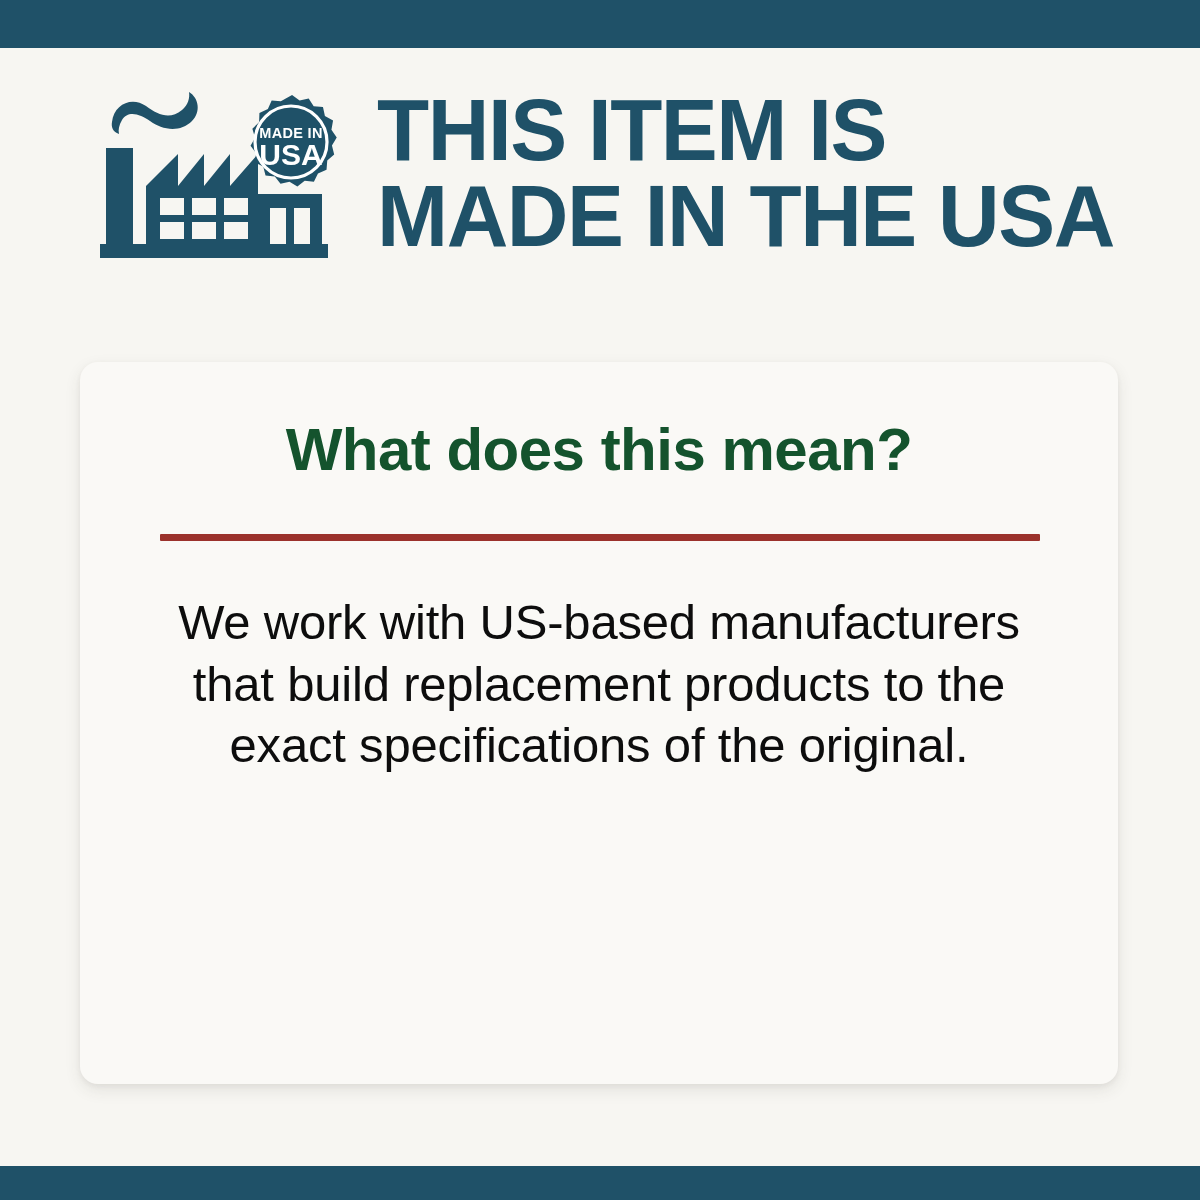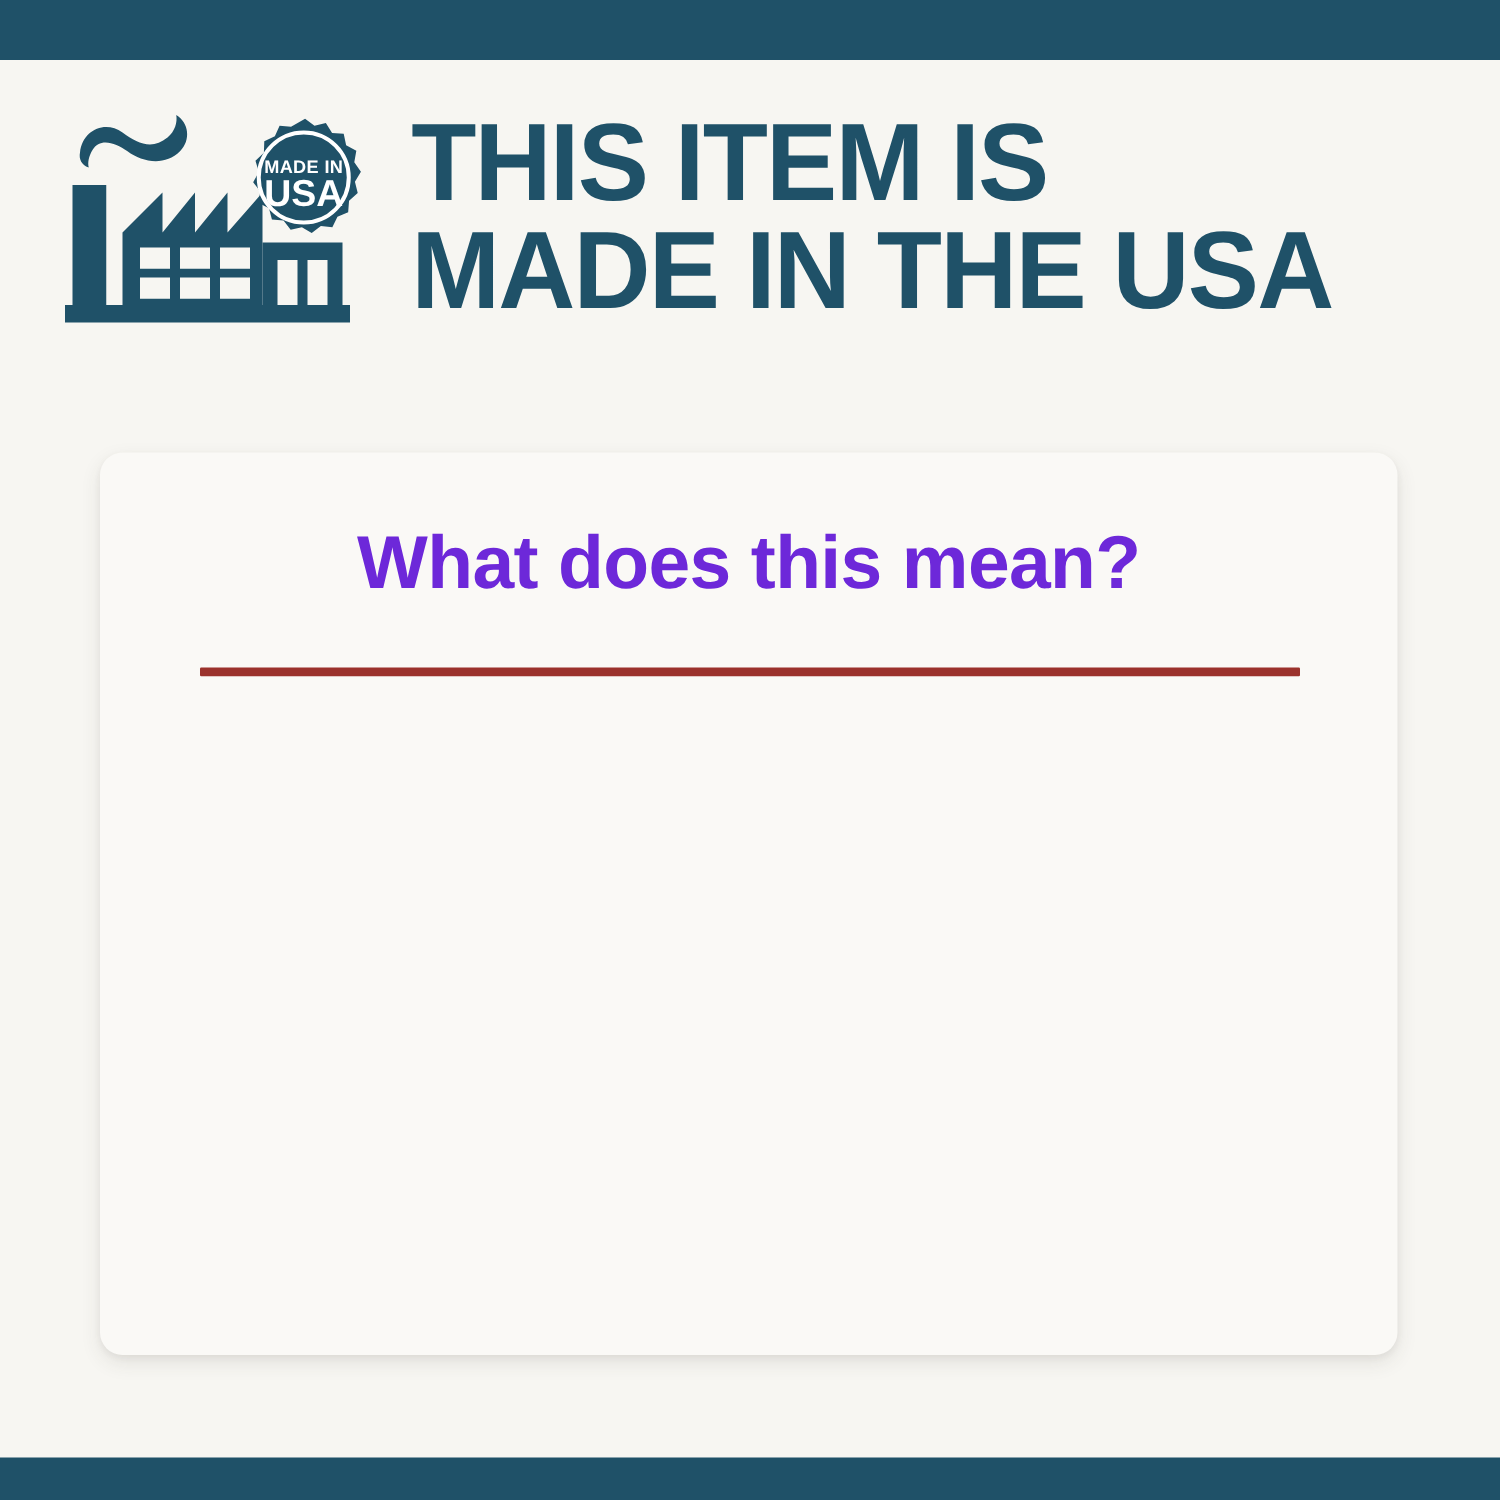--- a/index.html
+++ b/index.html
@@ -34,21 +34,21 @@
   
   .header {
     position: absolute;
     left: 0;
     top: 48px;
     width: 1200px;
     height: 250px;
     display: flex;
     align-items: center;
     justify-content: flex-start;
-    padding-left: 52px;
+    padding-left: 100px;
     box-sizing: border-box;
   }
 
   .logo-wrap {
     position: relative;
     width: 245px;
     height: 180px;
     flex: 0 0 auto;
     margin-top: 6px;
   }
@@ -83,21 +83,21 @@
     box-sizing: border-box;
     padding: 0;
   }
 
   .card-title {
     position: absolute;
     left: 0;
     top: 58px;
     width: 100%;
     text-align: center;
-    color: #6d28d9;
+    color: #14532d;
     font-family: "Liberation Sans Narrow", "Liberation Sans", sans-serif;
     font-weight: bold;
     font-size: 60px;
     letter-spacing: -0.5px;
     line-height: 1;
   }
 
   .divider {
     position: absolute;
     left: 80px;
@@ -179,15 +179,16 @@
     <div class="headline">
       <span class="hl-line">THIS ITEM IS</span>
       <span class="hl-line">MADE IN THE USA</span>
     </div>
 
   </div>
 
   <div class="card">
     <div class="card-title">What does this mean?</div>
     <div class="divider"></div>
+    <div class="body-block body-1">We work with US-based manufacturers that build replacement products to the exact specifications of the original.</div>
   </div>
 
 </div>
 
 </body></html>

